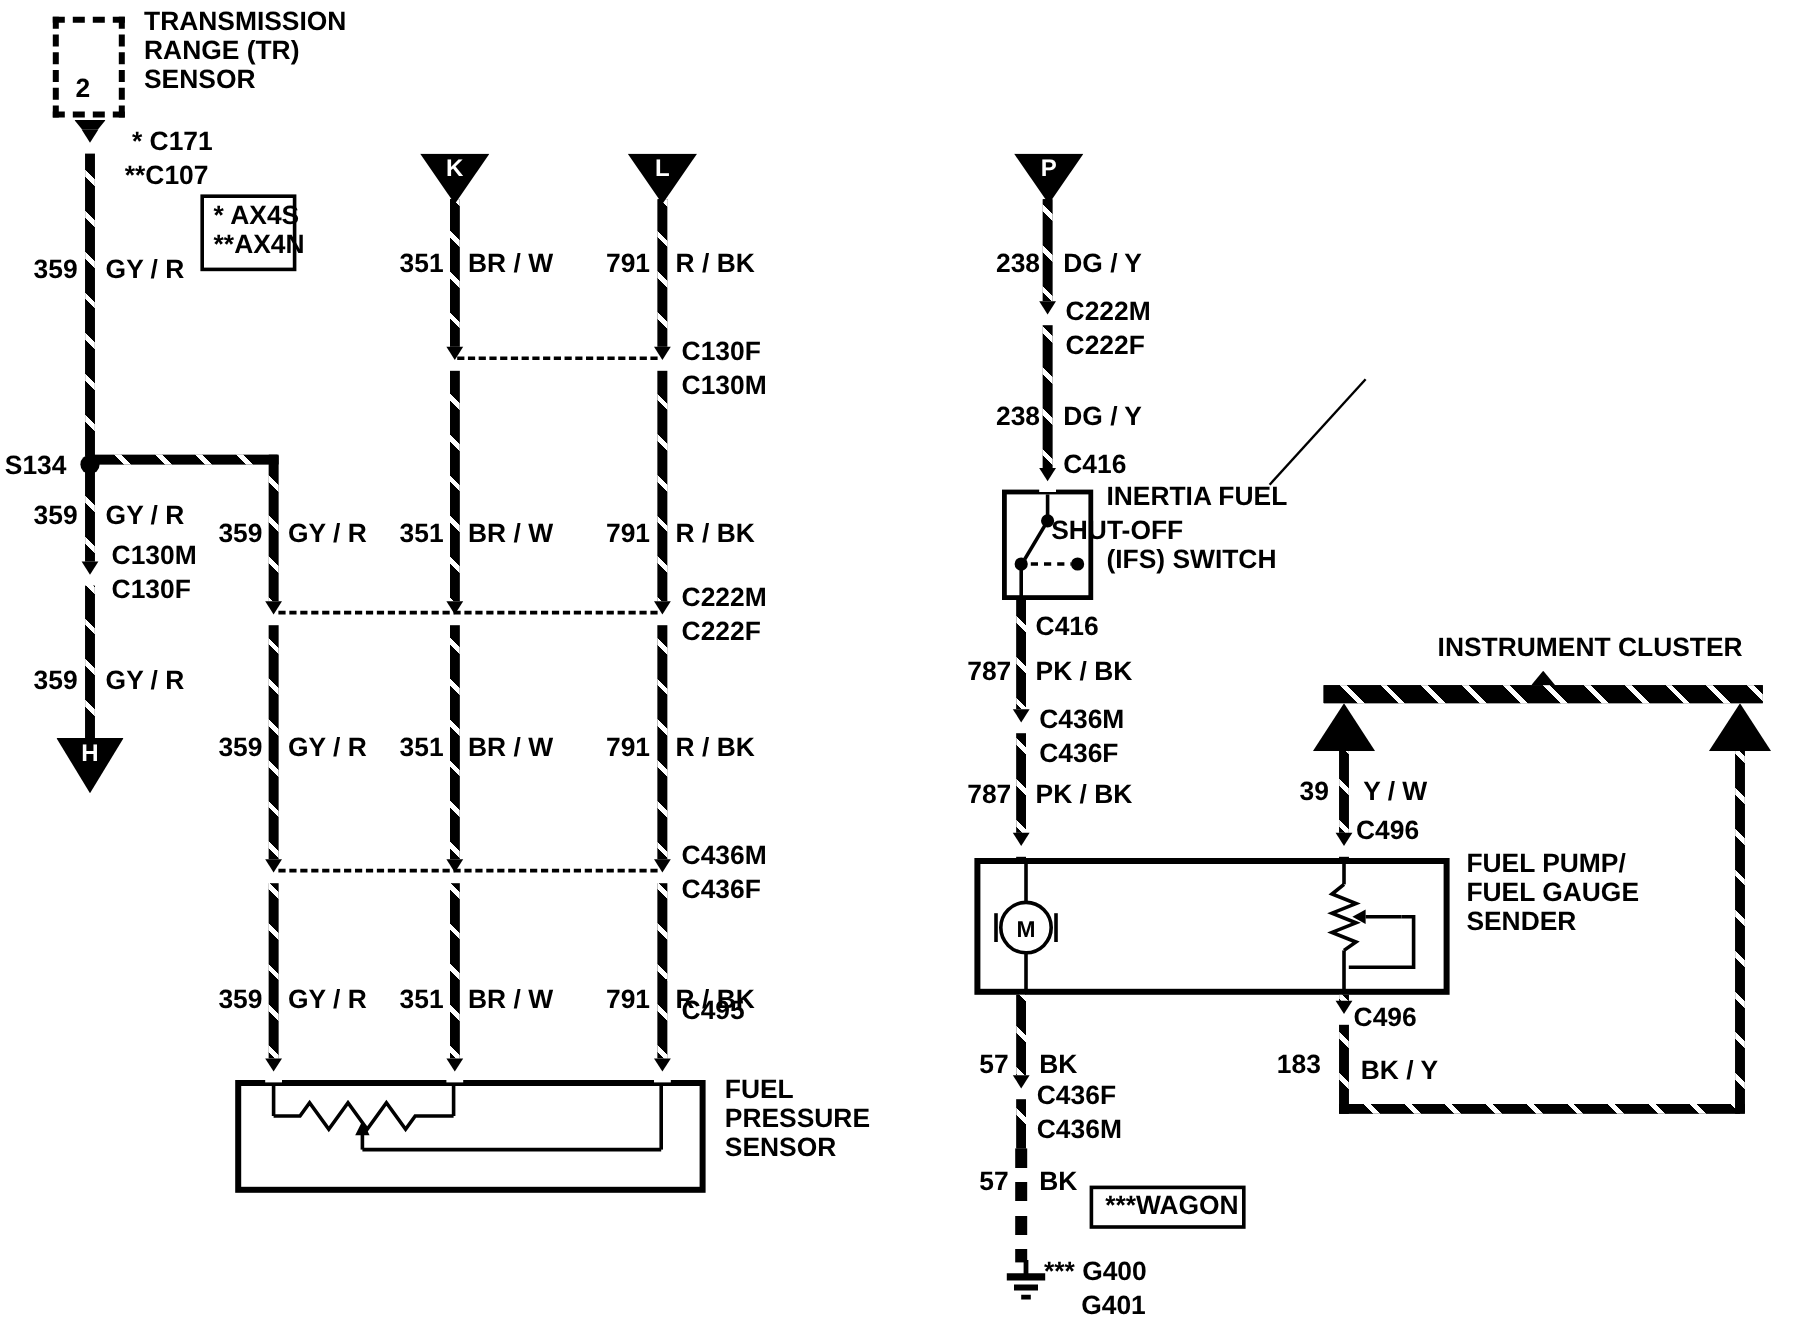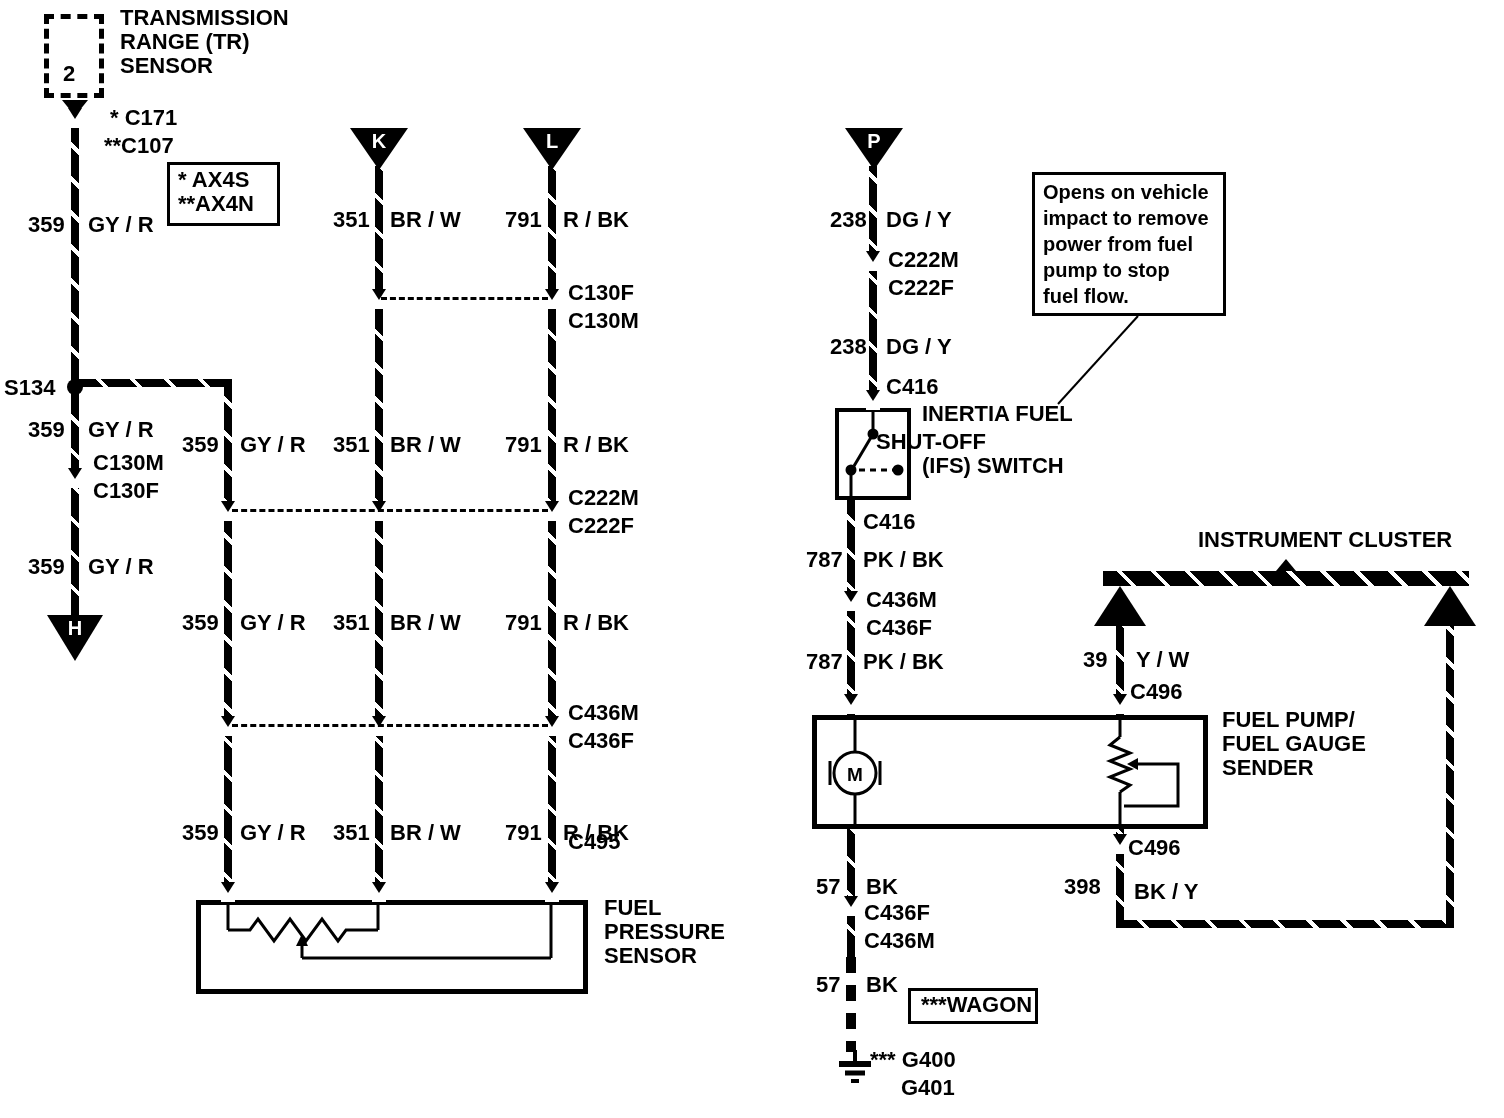--- a/index.html
+++ b/index.html
@@ -27,36 +27,29 @@
 </style>
 </head>
 <body>
 
 <div id="stage">
 
   <div class="box-dashed" style="left:44px;top:14px;width:60px;height:84px"></div>
   <div class="lbl" style="left:63px;top:62px">2</div>
   <div class="tri-down" style="left:62px;top:100px;width:26px;height:16px"></div>
 
-  <div class="box" style="left:167px;top:162px;width:113px;height:64px;border-width:3px">
+  <div class="box" style="left:167px;top:162px;width:80px;height:64px;border-width:3px">
     <div class="lbl" style="left:8px;top:3px;position:relative">* AX4S</div>
     <div class="lbl" style="left:8px;top:3px;position:relative">**AX4N</div>
   </div>
 
   <div class="box" style="left:196px;top:900px;width:392px;height:94px;border-width:5px"></div>
   <div class="box" style="left:835px;top:408px;width:76px;height:92px"></div>
   <div class="box" style="left:812px;top:715px;width:396px;height:114px;border-width:5px"></div>
 
-  <div class="box" style="left:1032px;top:172px;width:194px;height:144px;border-width:3px">
-    <div class="lbl sm" style="position:relative;left:8px;top:4px">Opens on vehicle</div>
-    <div class="lbl sm" style="position:relative;left:8px;top:4px">impact to remove</div>
-    <div class="lbl sm" style="position:relative;left:8px;top:4px">power from fuel</div>
-    <div class="lbl sm" style="position:relative;left:8px;top:4px">pump to stop</div>
-    <div class="lbl sm" style="position:relative;left:8px;top:4px">fuel flow.</div>
-  </div>
 
   <div class="box" style="left:908px;top:988px;width:130px;height:36px;border-width:3px">
     <div class="lbl" style="position:relative;left:10px;top:2px">***WAGON</div>
   </div>
 
   <div class="wv" style="left:71px;top:104px;height:513px"></div>
   <div class="wh" style="left:75px;top:379px;width:157px"></div>
   <div class="wv" style="left:224px;top:379px;height:526px"></div>
   <div class="wv" style="left:375px;top:166px;height:739px"></div>
   <div class="wv" style="left:548px;top:166px;height:739px"></div>
@@ -234,21 +227,21 @@
 
   <div class="lbl" style="left:1222px;top:708px">FUEL PUMP/</div>
   <div class="lbl" style="left:1222px;top:732px">FUEL GAUGE</div>
   <div class="lbl" style="left:1222px;top:756px">SENDER</div>
 
   <div class="lbl" style="left:1128px;top:836px">C496</div>
   <div class="lbl" style="left:816px;top:875px">57</div>
   <div class="lbl" style="left:866px;top:875px">BK</div>
   <div class="lbl" style="left:864px;top:901px">C436F</div>
   <div class="lbl" style="left:864px;top:929px">C436M</div>
-  <div class="lbl" style="left:1064px;top:875px">398</div>
+  <div class="lbl" style="left:1064px;top:875px">183</div>
   <div class="lbl" style="left:1134px;top:880px">BK / Y</div>
   <div class="lbl" style="left:816px;top:973px">57</div>
   <div class="lbl" style="left:866px;top:973px">BK</div>
 
   <div class="lbl" style="left:870px;top:1048px">*** G400</div>
   <div class="lbl" style="left:901px;top:1076px">G401</div>
 
 </div>
 
 </body></html>

